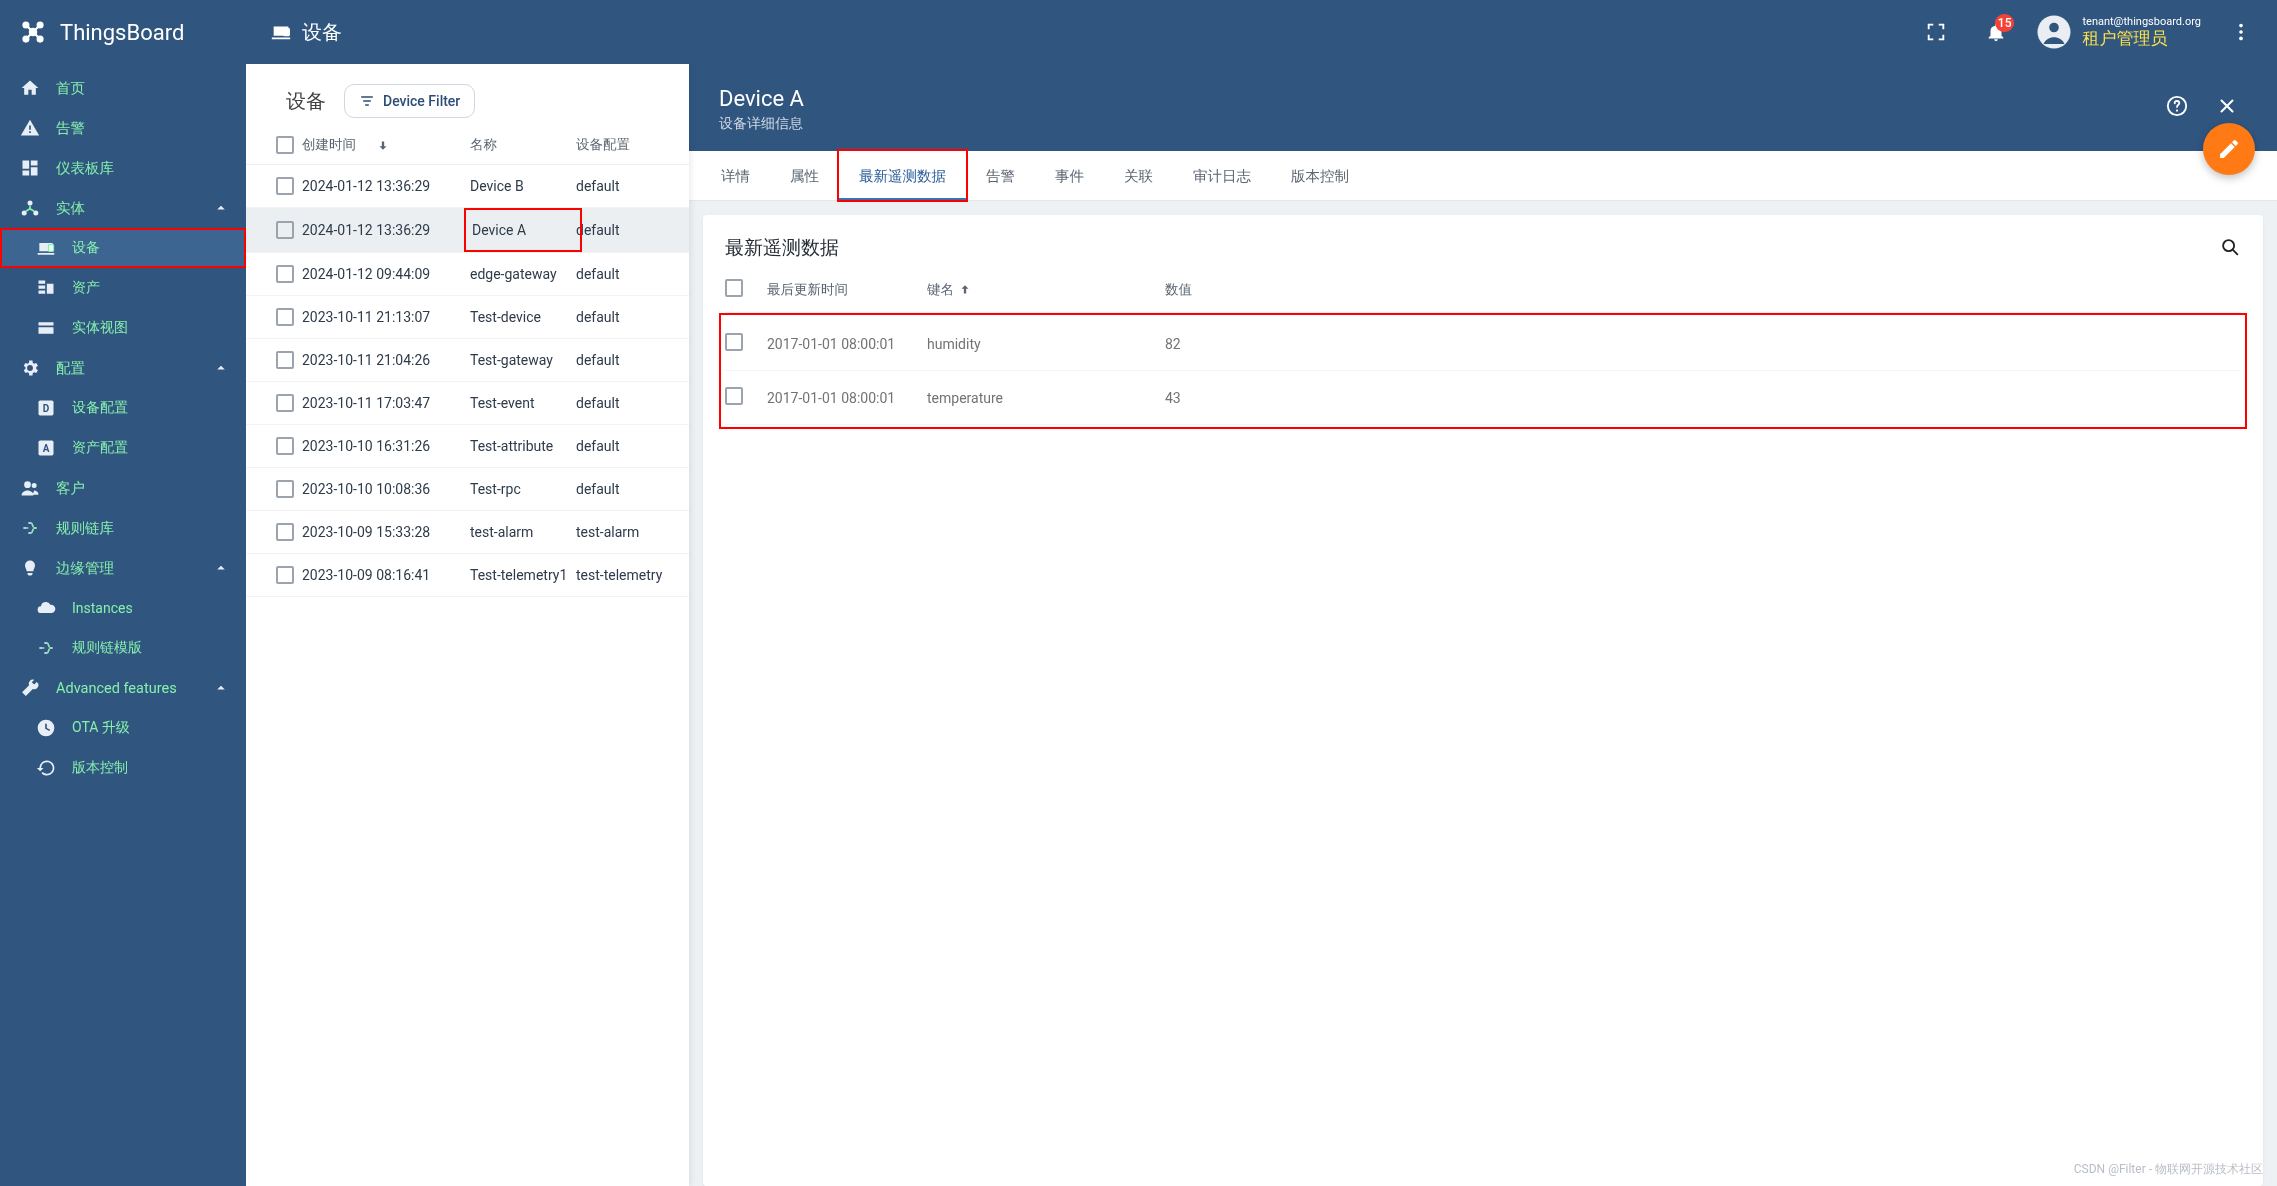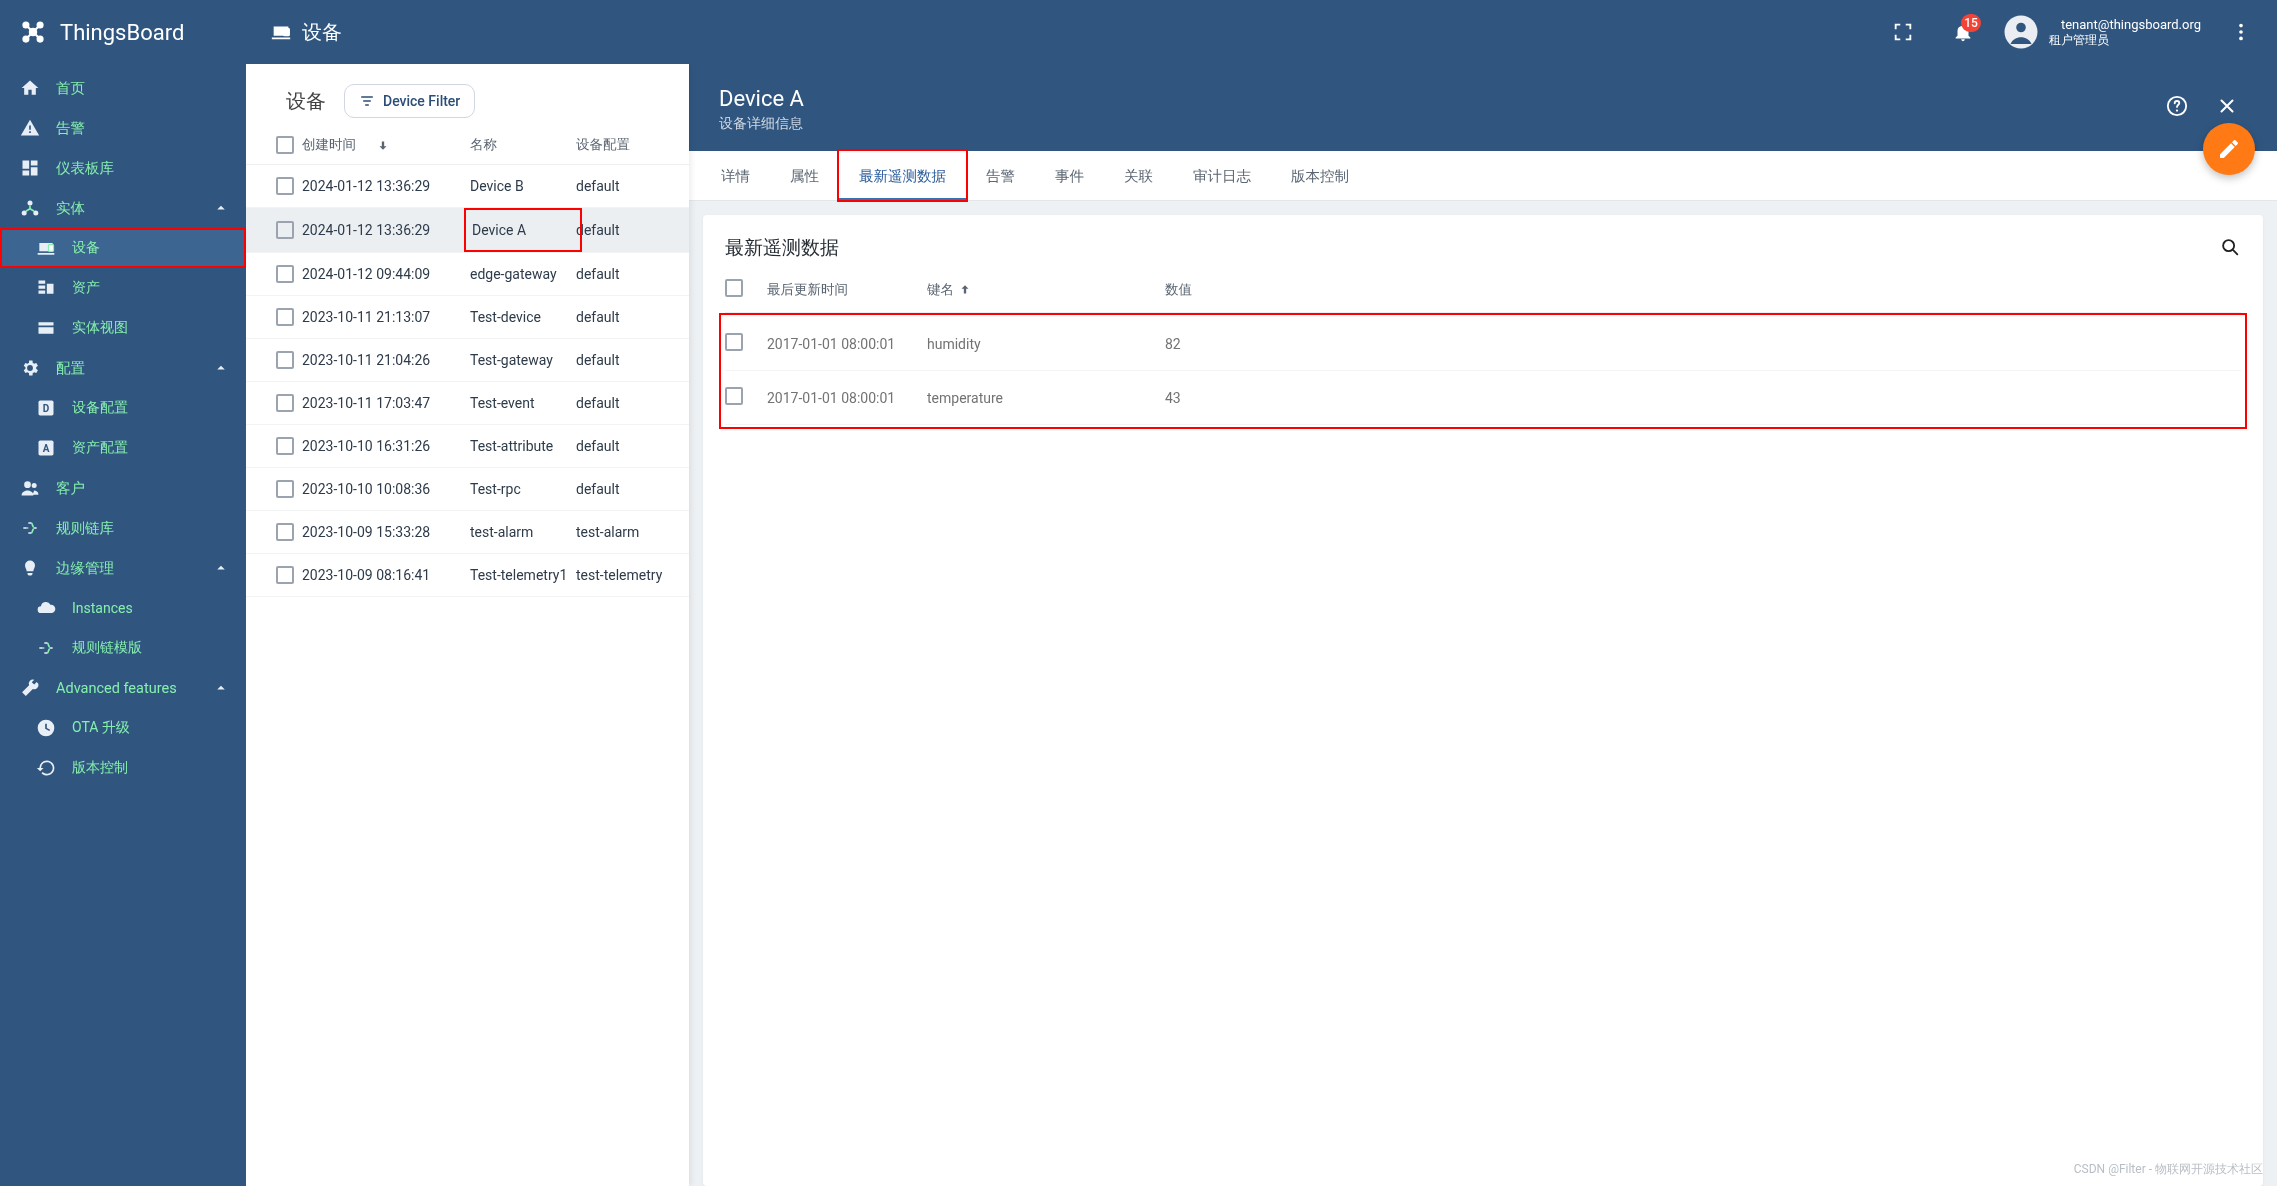--- a/index.html
+++ b/index.html
@@ -13,22 +13,22 @@
   .page-title-wrap svg { width:22px; height:22px; fill:#fff; }
   .page-title { font-size:20px; font-weight:400; }
   .topbar-spacer { flex:1; }
   .topbar-right { display:flex; align-items:center; gap:20px; }
   .icon-btn { width:40px; height:40px; display:flex; align-items:center; justify-content:center; cursor:pointer; position:relative; border-radius:50%; }
   .icon-btn svg { width:22px; height:22px; fill:#fff; }
   .badge { position:absolute; top:2px; right:2px; background:#f44336; color:#fff; font-size:12px; border-radius:9px; min-width:18px; height:18px; display:flex; align-items:center; justify-content:center; padding:0 3px; font-weight:500;}
   .account-chip { display:flex; align-items:center; gap:10px; cursor:pointer; }
   .account-chip svg { width:36px; height:36px; fill:#fff; }
   .account-text { display:flex; flex-direction:column; line-height:1.2; }
-  .account-email { font-size:13px;margin-left:12px; }
-  .account-role { font-size:12px; color:#ffffff; }
+  .account-email { font-size:11px; }
+  .account-role { font-size:17px; color:#fde047; }
 
   .body-area { flex:1; display:flex; overflow:hidden; }
   .sidebar { width:246px; background:#305680; color:#e2e9f1; overflow-y:auto; flex-shrink:0; padding-top:4px; }
   .nav-item { height:40px; display:flex; align-items:center; padding-left:20px; gap:16px; cursor:pointer; font-size:14.5px; color:#86efac; position:relative;}
   .nav-item.child { padding-left:36px; font-size:14px; }
   .nav-item.selected { background:#3d6591; }
   .nav-icon { width:20px; height:20px; fill:#e8eef5; flex-shrink:0; }
   .chevron { margin-left:auto; margin-right:16px; width:18px; height:18px; fill:#e8eef5; }
   .red-box-sidebar { position:absolute; inset:0; border:2px solid #f00; pointer-events:none; }
 

